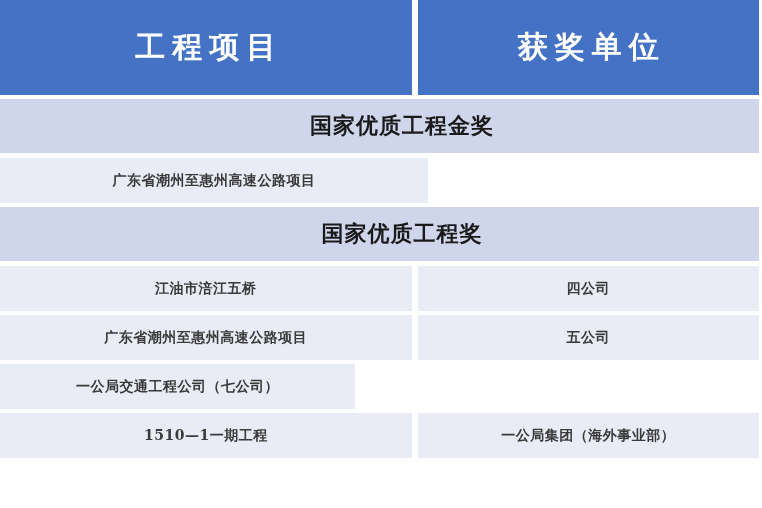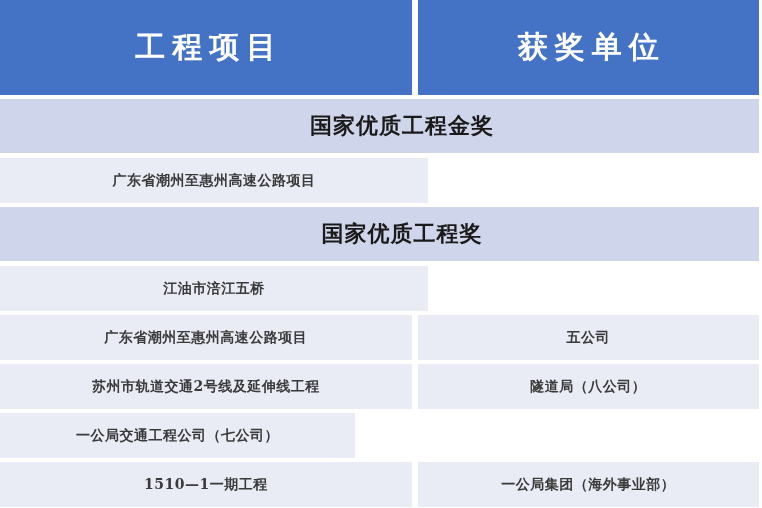--- a/index.html
+++ b/index.html
@@ -107,39 +107,34 @@
     <div class="trow row-section">
       <div class="cell cell-span">
         <span>国家优质工程奖</span>
       </div>
     </div>
 
     <div class="trow row-data">
       <div class="cell cell-project">
         <span>江油市涪江五桥</span>
       </div>
+      <div class="cell cell-unit">
+        <span>四公司</span>
+      </div>
     </div>
 
     <div class="trow row-data">
       <div class="cell cell-project">
         <span>广东省潮州至惠州高速公路项目</span>
       </div>
       <div class="cell cell-unit">
         <span>五公司</span>
       </div>
     </div>
 
-    <div class="trow row-data">
-      <div class="cell cell-project">
-        <span>苏州市轨道交通2号线及延伸线工程</span>
-      </div>
-      <div class="cell cell-unit">
-        <span>隧道局（八公司）</span>
-      </div>
-    </div>
 
     <div class="trow row-data">
       <div class="cell cell-unit">
         <span>一公局交通工程公司（七公司）</span>
       </div>
     </div>
 
     <div class="trow row-data row-data-last">
       <div class="cell cell-project">
         <span>1510—1一期工程</span>

